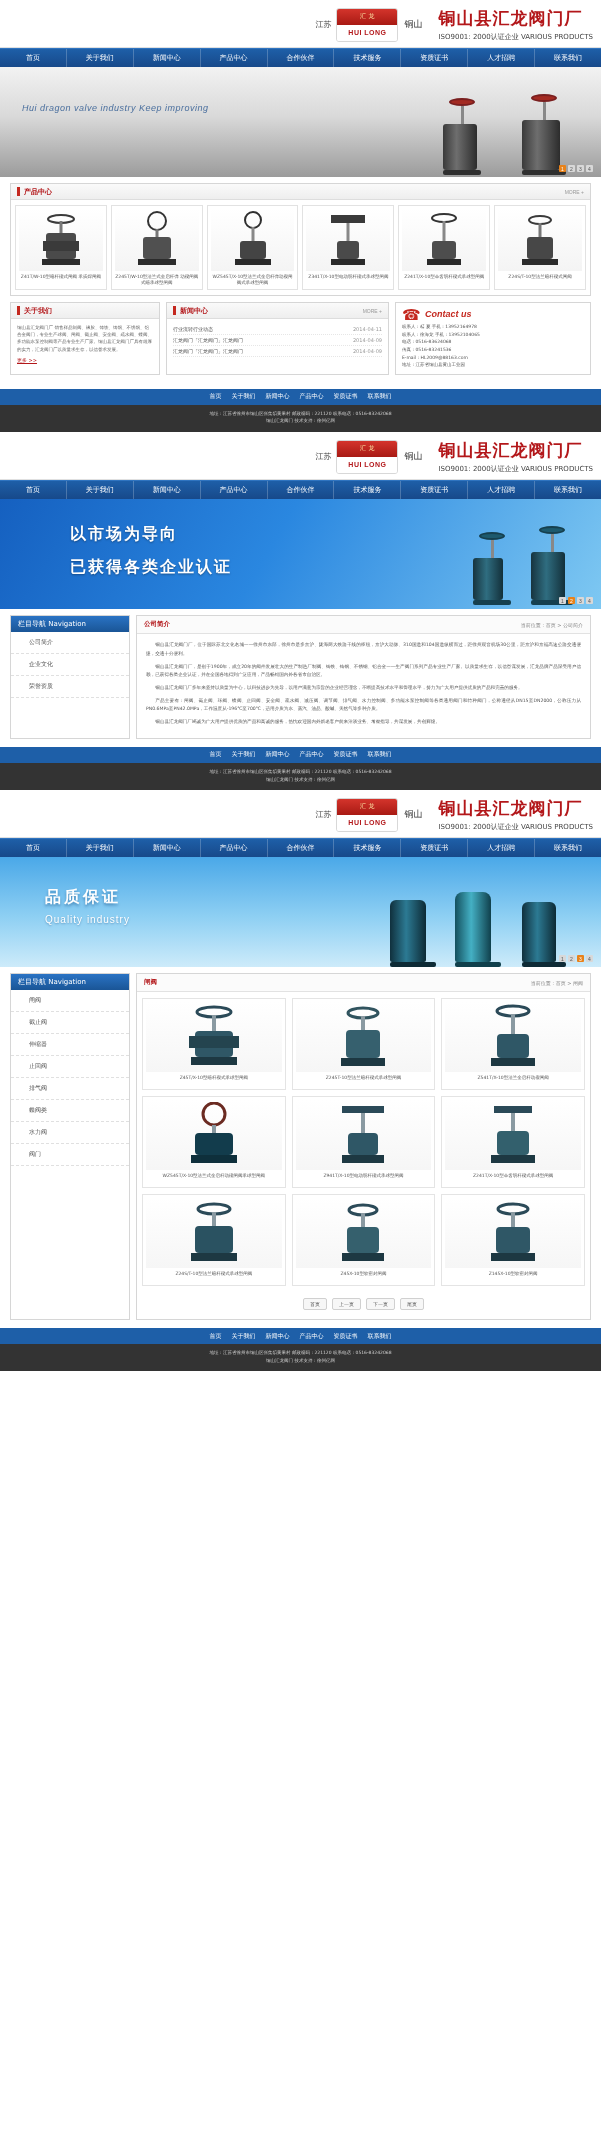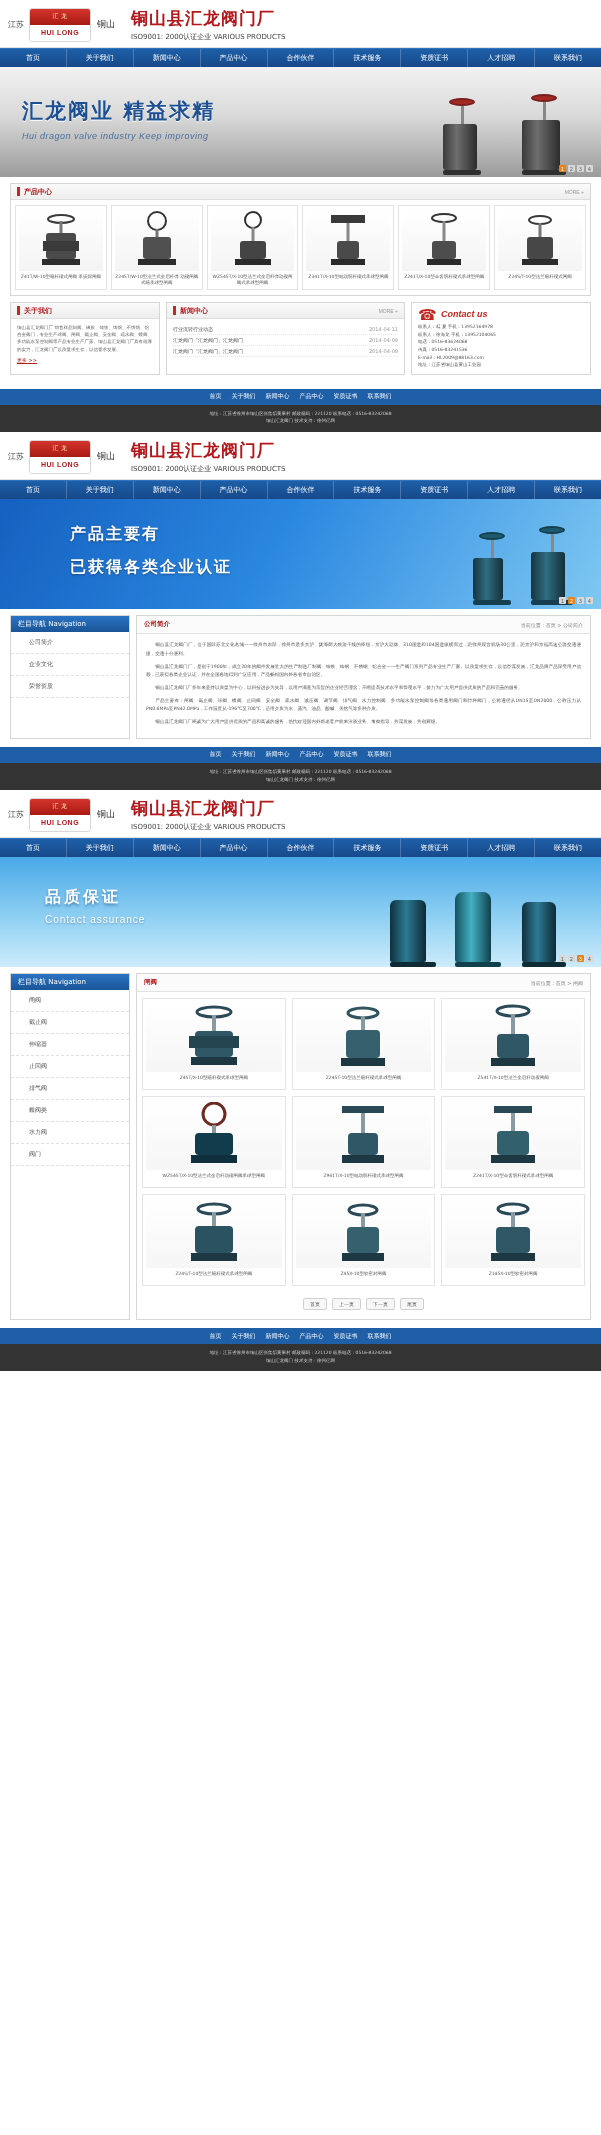--- a/index.html
+++ b/index.html
@@ -13,20 +13,21 @@
   .page { width: 601px; }
 
   
   .site-header {
     background: #ffffff;
     border-bottom: 1px solid #e0e0e0;
     display: flex;
     align-items: center;
     padding: 6px 8px 4px 8px;
     height: 48px;
+    justify-content: flex-end;
   }
   .logo-wrap { display: flex; align-items: center; }
   .logo-badge {
     width: 62px; height: 34px;
     background: #ffffff;
     border: 1px solid #d8d8d8;
     border-radius: 3px;
     position: relative;
     display: flex; flex-direction: column;
     align-items: center; justify-content: center;
@@ -219,21 +220,21 @@
   .product-caption {
     font-size: 4.5px; color: #555; margin-top: 3px; line-height: 1.3;
     height: 12px; overflow: hidden;
     font-family: "DejaVu Sans", sans-serif;
   }
 
   
   .two-col { display: flex; gap: 6px; }
   .col-about { width: 150px; }
   .col-news { flex: 1; }
-  .col-contact { width: 180px; }
+  .col-contact { width: 196px; }
 
   .about-body, .news-body, .contact-body {
     padding: 5px 6px;
   }
   .about-body p {
     font-size: 4.5px; color: #666; line-height: 1.6;
     font-family: "DejaVu Sans", sans-serif;
   }
   .about-more {
     display: inline-block; margin-top: 4px;
@@ -417,21 +418,20 @@
     <a href="#">产品中心</a>
     <a href="#">合作伙伴</a>
     <a href="#">技术服务</a>
     <a href="#">资质证书</a>
     <a href="#">人才招聘</a>
     <a href="#">联系我们</a>
   </div>
 
   <div class="banner banner-1">
     <div class="b1-text">
-      <div class="b1-cn">汇龙阀业 精益求精</div>
       <div class="b1-en">Hui dragon valve industry Keep improving</div>
     </div>
     <div class="valve-shape" style="right:120px; bottom:2px;">
       <div class="valve-wheel"></div>
         <div class="valve-stem"></div>
       <div class="valve-body" style="height:46px;width:34px;"></div>
         <div class="valve-flange"></div>
     </div>
     <div class="valve-shape" style="right:35px; bottom:2px;">
       <div class="valve-wheel"></div>
@@ -626,21 +626,21 @@
     <a href="#">新闻中心</a>
     <a href="#">产品中心</a>
     <a href="#">合作伙伴</a>
     <a href="#">技术服务</a>
     <a href="#">资质证书</a>
     <a href="#">人才招聘</a>
     <a href="#">联系我们</a>
   </div>
 
   <div class="banner banner-2">
-    <div class="b2-line1">产品主要有</div>
+    <div class="b2-line1">以市场为导向</div>
     <div class="b2-line2">已获得各类企业认证</div>
     <div class="valve-shape" style="right:90px;bottom:4px;">
       <div class="valve-wheel" style="border-color:#16404f;background:#1d5a6e;"></div>
       <div class="valve-stem"></div>
       <div class="valve-body" style="background:linear-gradient(90deg,#17343f,#2f6d80 45%,#13303a);height:42px;"></div>
       <div class="valve-flange" style="background:#16404f;"></div>
     </div>
     <div class="valve-shape" style="right:28px;bottom:4px;">
       <div class="valve-wheel" style="border-color:#16404f;background:#1d5a6e;"></div>
       <div class="valve-stem"></div>
@@ -722,21 +722,21 @@
     <a href="#">合作伙伴</a>
     <a href="#">技术服务</a>
     <a href="#">资质证书</a>
     <a href="#">人才招聘</a>
     <a href="#">联系我们</a>
   </div>
 
   <div class="banner banner-3">
     <div class="b3-text">
       <div class="b3-cn">品质保证</div>
-      <div class="b3-en">Contact assurance</div>
+      <div class="b3-en">Quality industry</div>
     </div>
     <div class="valve-shape" style="right:165px;bottom:0;">
       <div class="valve-body" style="background:linear-gradient(90deg,#10303d,#2c7a93 45%,#0d2a35);height:62px;width:36px;border-radius:6px 6px 2px 2px;"></div>
       <div class="valve-flange" style="background:#0e2b36;width:46px;"></div>
     </div>
     <div class="valve-shape" style="right:100px;bottom:0;">
       <div class="valve-body" style="background:linear-gradient(90deg,#14505e,#44b0c4 45%,#10404c);height:70px;width:36px;border-radius:8px 8px 2px 2px;"></div>
       <div class="valve-flange" style="background:#10404c;width:46px;"></div>
     </div>
     <div class="valve-shape" style="right:35px;bottom:0;">

